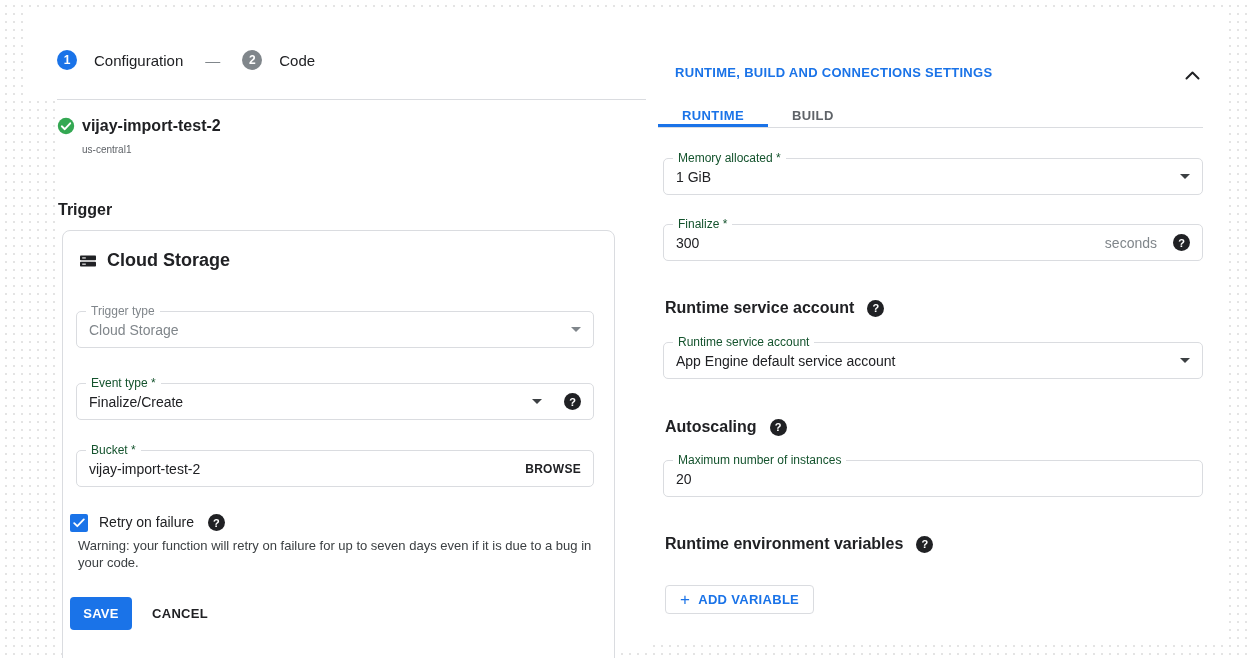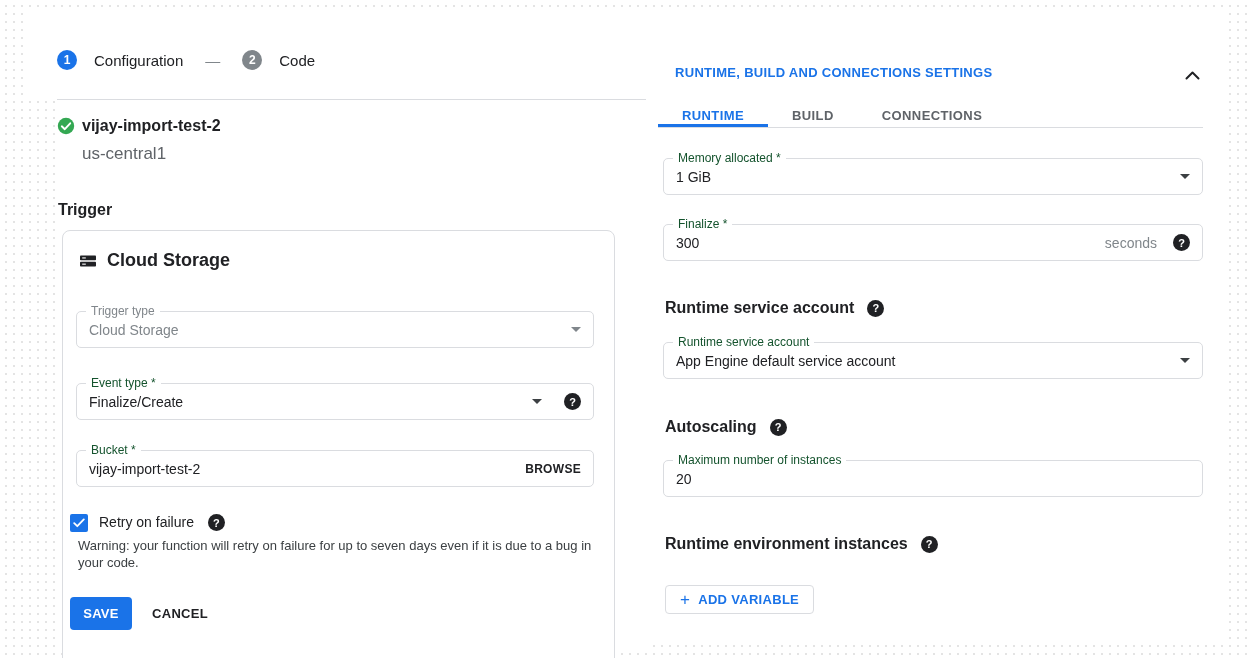--- a/index.html
+++ b/index.html
@@ -25,21 +25,21 @@
   .step-circle { width:20px; height:20px; border-radius:50%; color:#fff; font-size:12px; font-weight:600;
     display:flex; align-items:center; justify-content:center; flex:0 0 auto; }
   .step-circle.blue { background:#1a73e8; }
   .step-circle.gray { background:#80868b; }
   .step-label { font-size:15px; font-weight:500; color:#202124; margin-left:17px; }
   .step-dash { color:#80868b; font-size:15px; margin:0 22px; }
 
   
   .fn-row { position:absolute; left:0; top:17px; display:flex; align-items:center; }
   .fn-name { font-size:16px; font-weight:700; margin-left:7px; }
-  .fn-region { position:absolute; left:25px; top:44px; font-size:17px; color:#5f6368; }
+  .fn-region { position:absolute; left:25px; top:44px; font-size:10px; color:#5f6368; }
 
   .section-title { font-size:16px; font-weight:700; color:#202124; }
   #trigger-title { position:absolute; left:1px; top:101px; }
 
   
   .card { position:absolute; left:5px; top:130px; width:553px; height:523px;
     border:1px solid #dadce0; border-radius:8px; background:#fff; }
   .card-title { position:absolute; left:15px; top:19px; display:flex; align-items:center; gap:9px; }
   .card-title .t { font-size:18px; font-weight:700; }
 
@@ -192,21 +192,20 @@
   <div class="rb-header">RUNTIME, BUILD AND CONNECTIONS SETTINGS</div>
   <span class="collapse">
     <svg width="15" height="9" viewBox="0 0 15 9">
       <path d="M1.5 7.5 L7.5 1.5 L13.5 7.5" fill="none" stroke="#202124" stroke-width="2" stroke-linecap="round" stroke-linejoin="round"></path>
     </svg>
   </span>
 
   <div class="tabs">
     <div class="tab active">RUNTIME</div>
     <div class="tab">BUILD</div>
-    <div class="tab">CONNECTIONS</div>
   </div>
 
   <div class="field" id="field-memory">
     <span class="flabel">Memory allocated *</span>
     <span class="fvalue">1 GiB</span>
     <span class="caret-down"></span>
   </div>
 
   <div class="field" id="field-timeout">
     <span class="flabel">Finalize *</span>
@@ -230,21 +229,21 @@
     <span class="section-title">Autoscaling</span>
     <span class="help">?</span>
   </div>
 
   <div class="field" id="field-max-inst">
     <span class="flabel">Maximum number of instances</span>
     <span class="fvalue">20</span>
   </div>
 
   <div class="r-heading" id="h-env">
-    <span class="section-title">Runtime environment instances</span>
+    <span class="section-title">Runtime environment variables</span>
     <span class="help">?</span>
   </div>
 
   <div class="btn-add">
     <span class="plus">+</span>
     <span>ADD VARIABLE</span>
   </div>
 
 </div>
 

